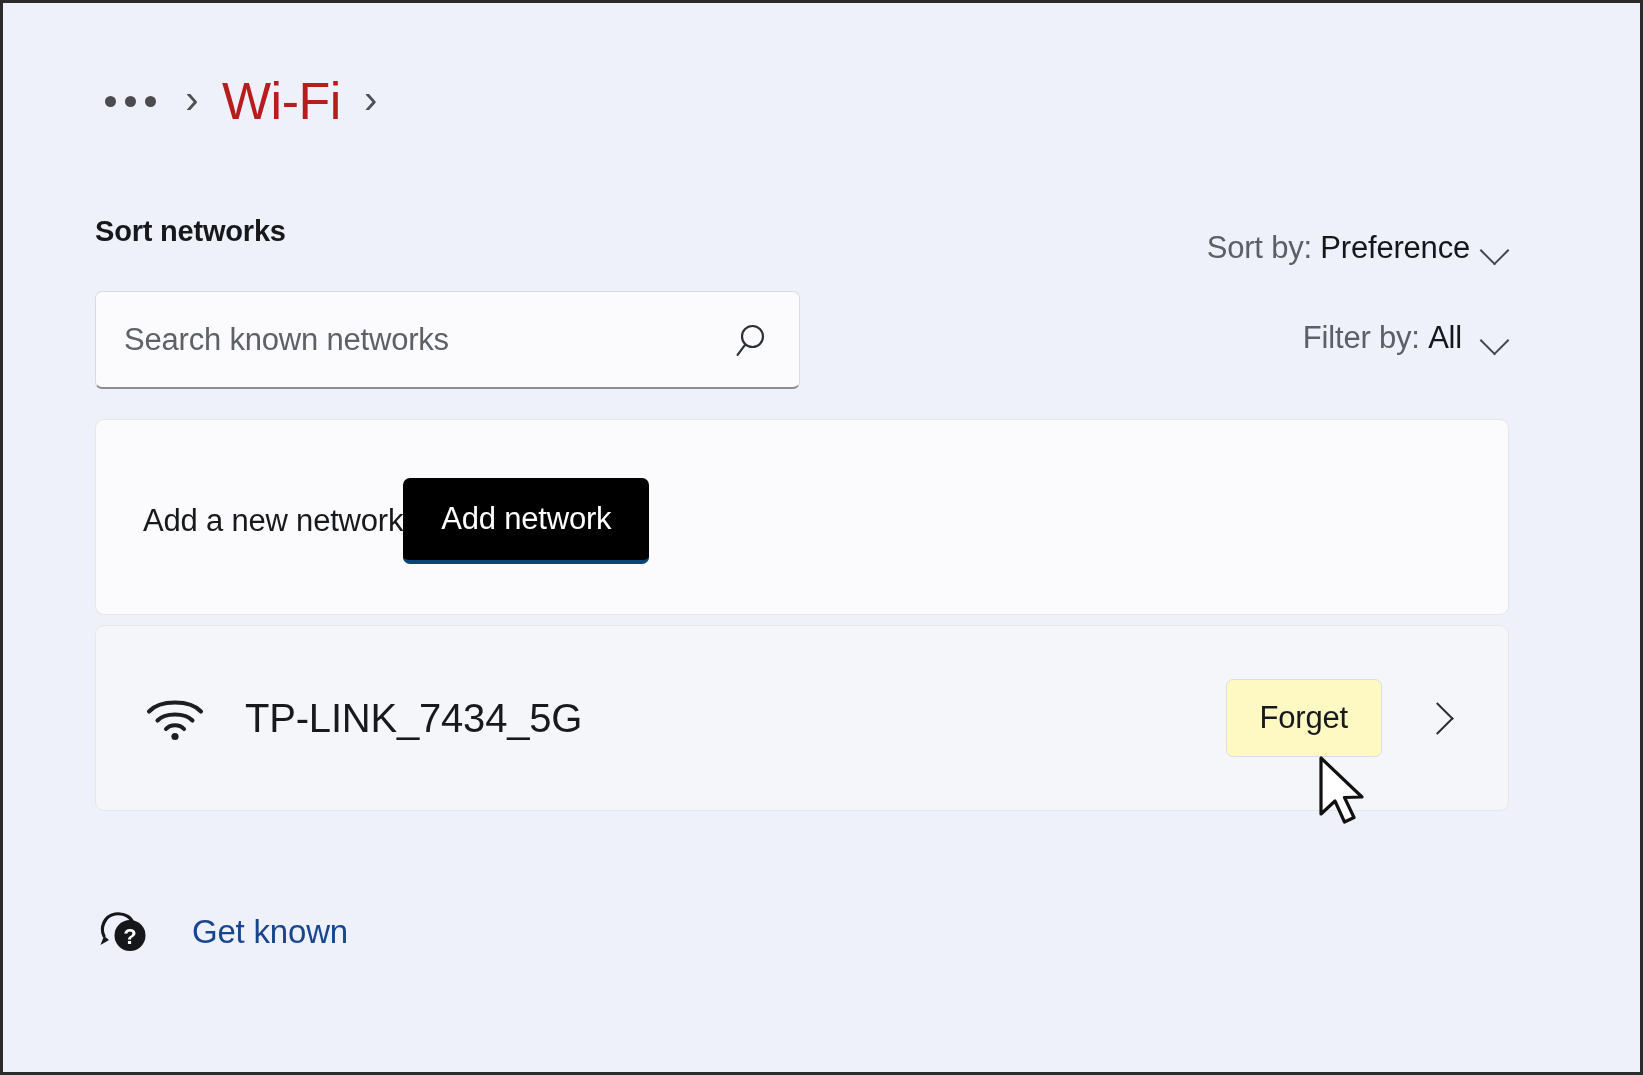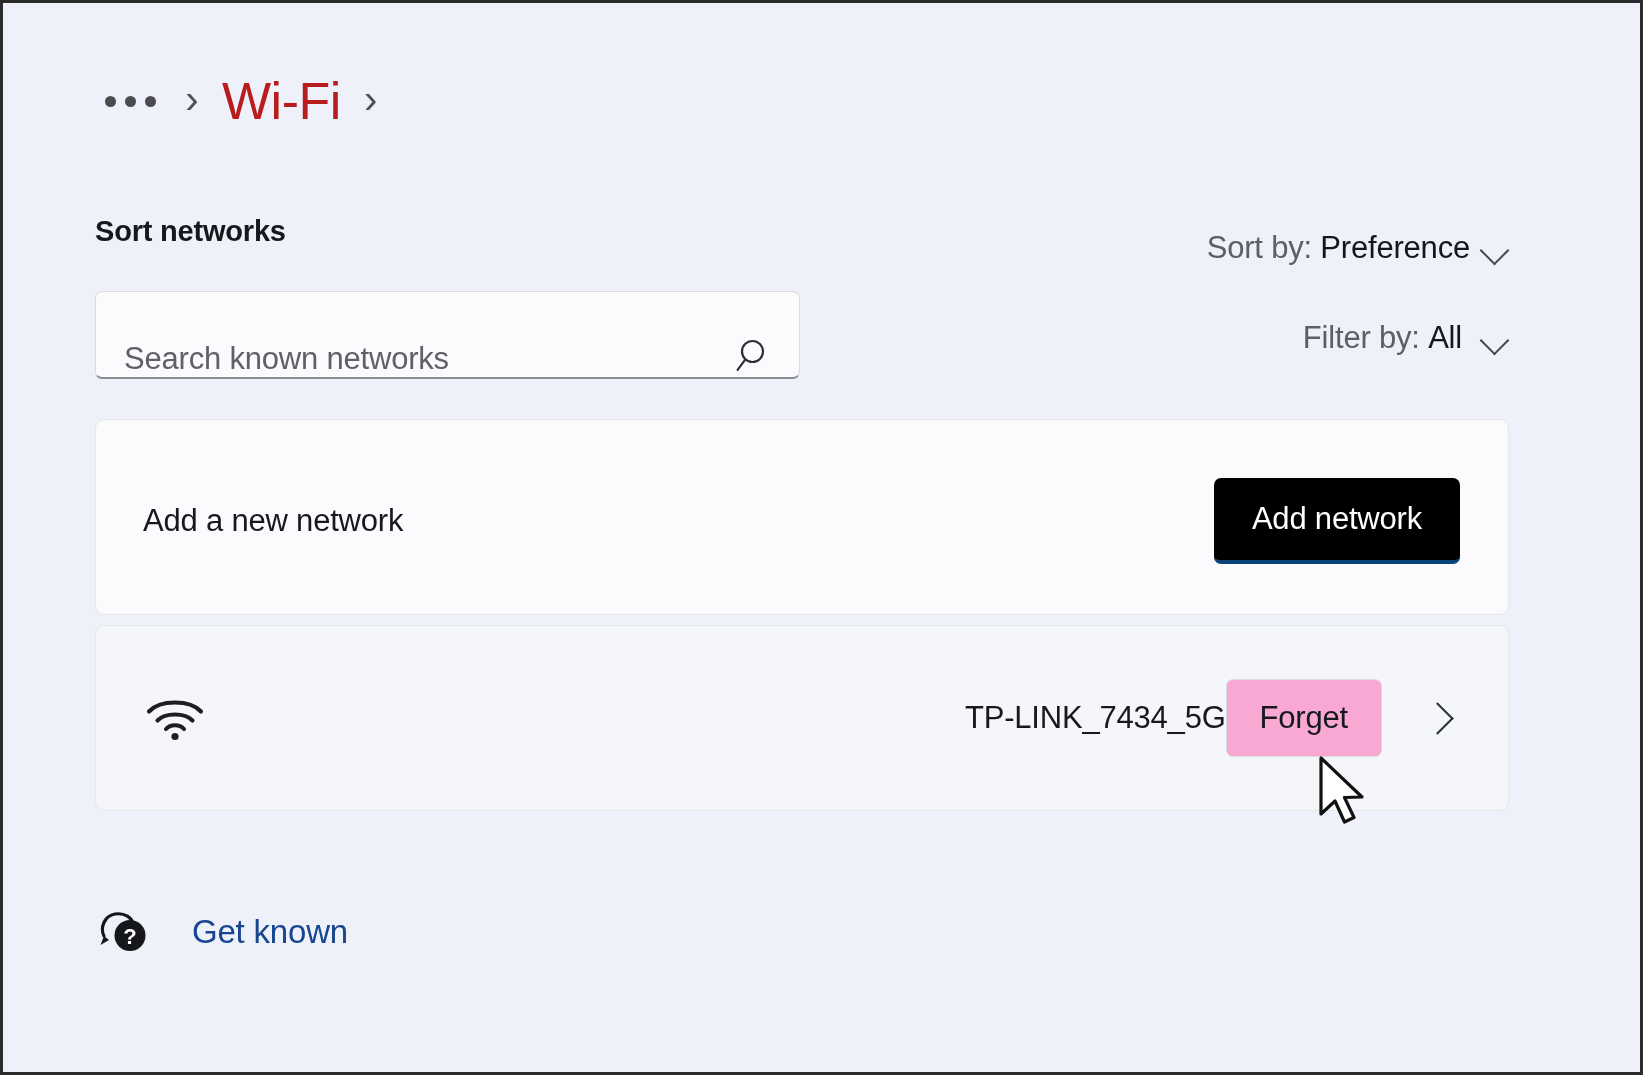--- a/index.html
+++ b/index.html
@@ -121,28 +121,28 @@
     border-bottom: 2.6px solid #43464c;
     transform: rotate(45deg);
   }
 
   
   #search-box {
     position: absolute;
     left: 92px;
     top: 288px;
     width: 705px;
-    height: 88px;
+    height: 98px;
     box-sizing: border-box;
     background: #fbfbfd;
     border: 1px solid #dadbe0;
     border-bottom: 2px solid #8b8d93;
     border-radius: 7px;
     display: flex;
-    align-items: flex-end;
+    align-items: center;
     padding: 0 22px 0 28px;
   }
   #search-input {
     flex: 1;
     border: none;
     outline: none;
     background: transparent;
     font-family: "Liberation Sans", sans-serif;
     font-size: 31px;
     color: #1b1d21;
@@ -171,21 +171,21 @@
     border-radius: 9px;
     display: flex;
     align-items: center;
   }
   #card-add {
     top: 416px;
     height: 196px;
     background: #fbfbfd;
     border: 1px solid #e6e7eb;
     padding: 8px 48px 0 47px;
-    justify-content: space-between;
+    justify-content: flex-start;
   }
   #add-label {
     font-size: 31px;
     color: #17191d;
     letter-spacing: -0.2px;
   }
   #add-network-button {
     background: #000000;
     border: none;
     border-bottom: 4px solid #0a4478;
@@ -210,28 +210,27 @@
   #wifi-icon-wrap {
     width: 64px;
     height: 64px;
     flex: none;
     display: flex;
     align-items: center;
     justify-content: center;
     margin-right: 38px;
   }
   #network-name {
-    font-size: 31px;
+    font-size: 40px;
     color: #17191d;
     letter-spacing: -0.2px;
     flex: 1;
-    text-align: right;
   }
   #forget-button {
-    background: #f9a8d4;
+    background: #fef9c3;
     border: 1px solid #dcdde2;
     border-radius: 7px;
     color: #17191d;
     font-family: "Liberation Sans", sans-serif;
     font-size: 31px;
     letter-spacing: -0.2px;
     padding: 0 33px;
     height: 78px;
     cursor: pointer;
     white-space: nowrap;

